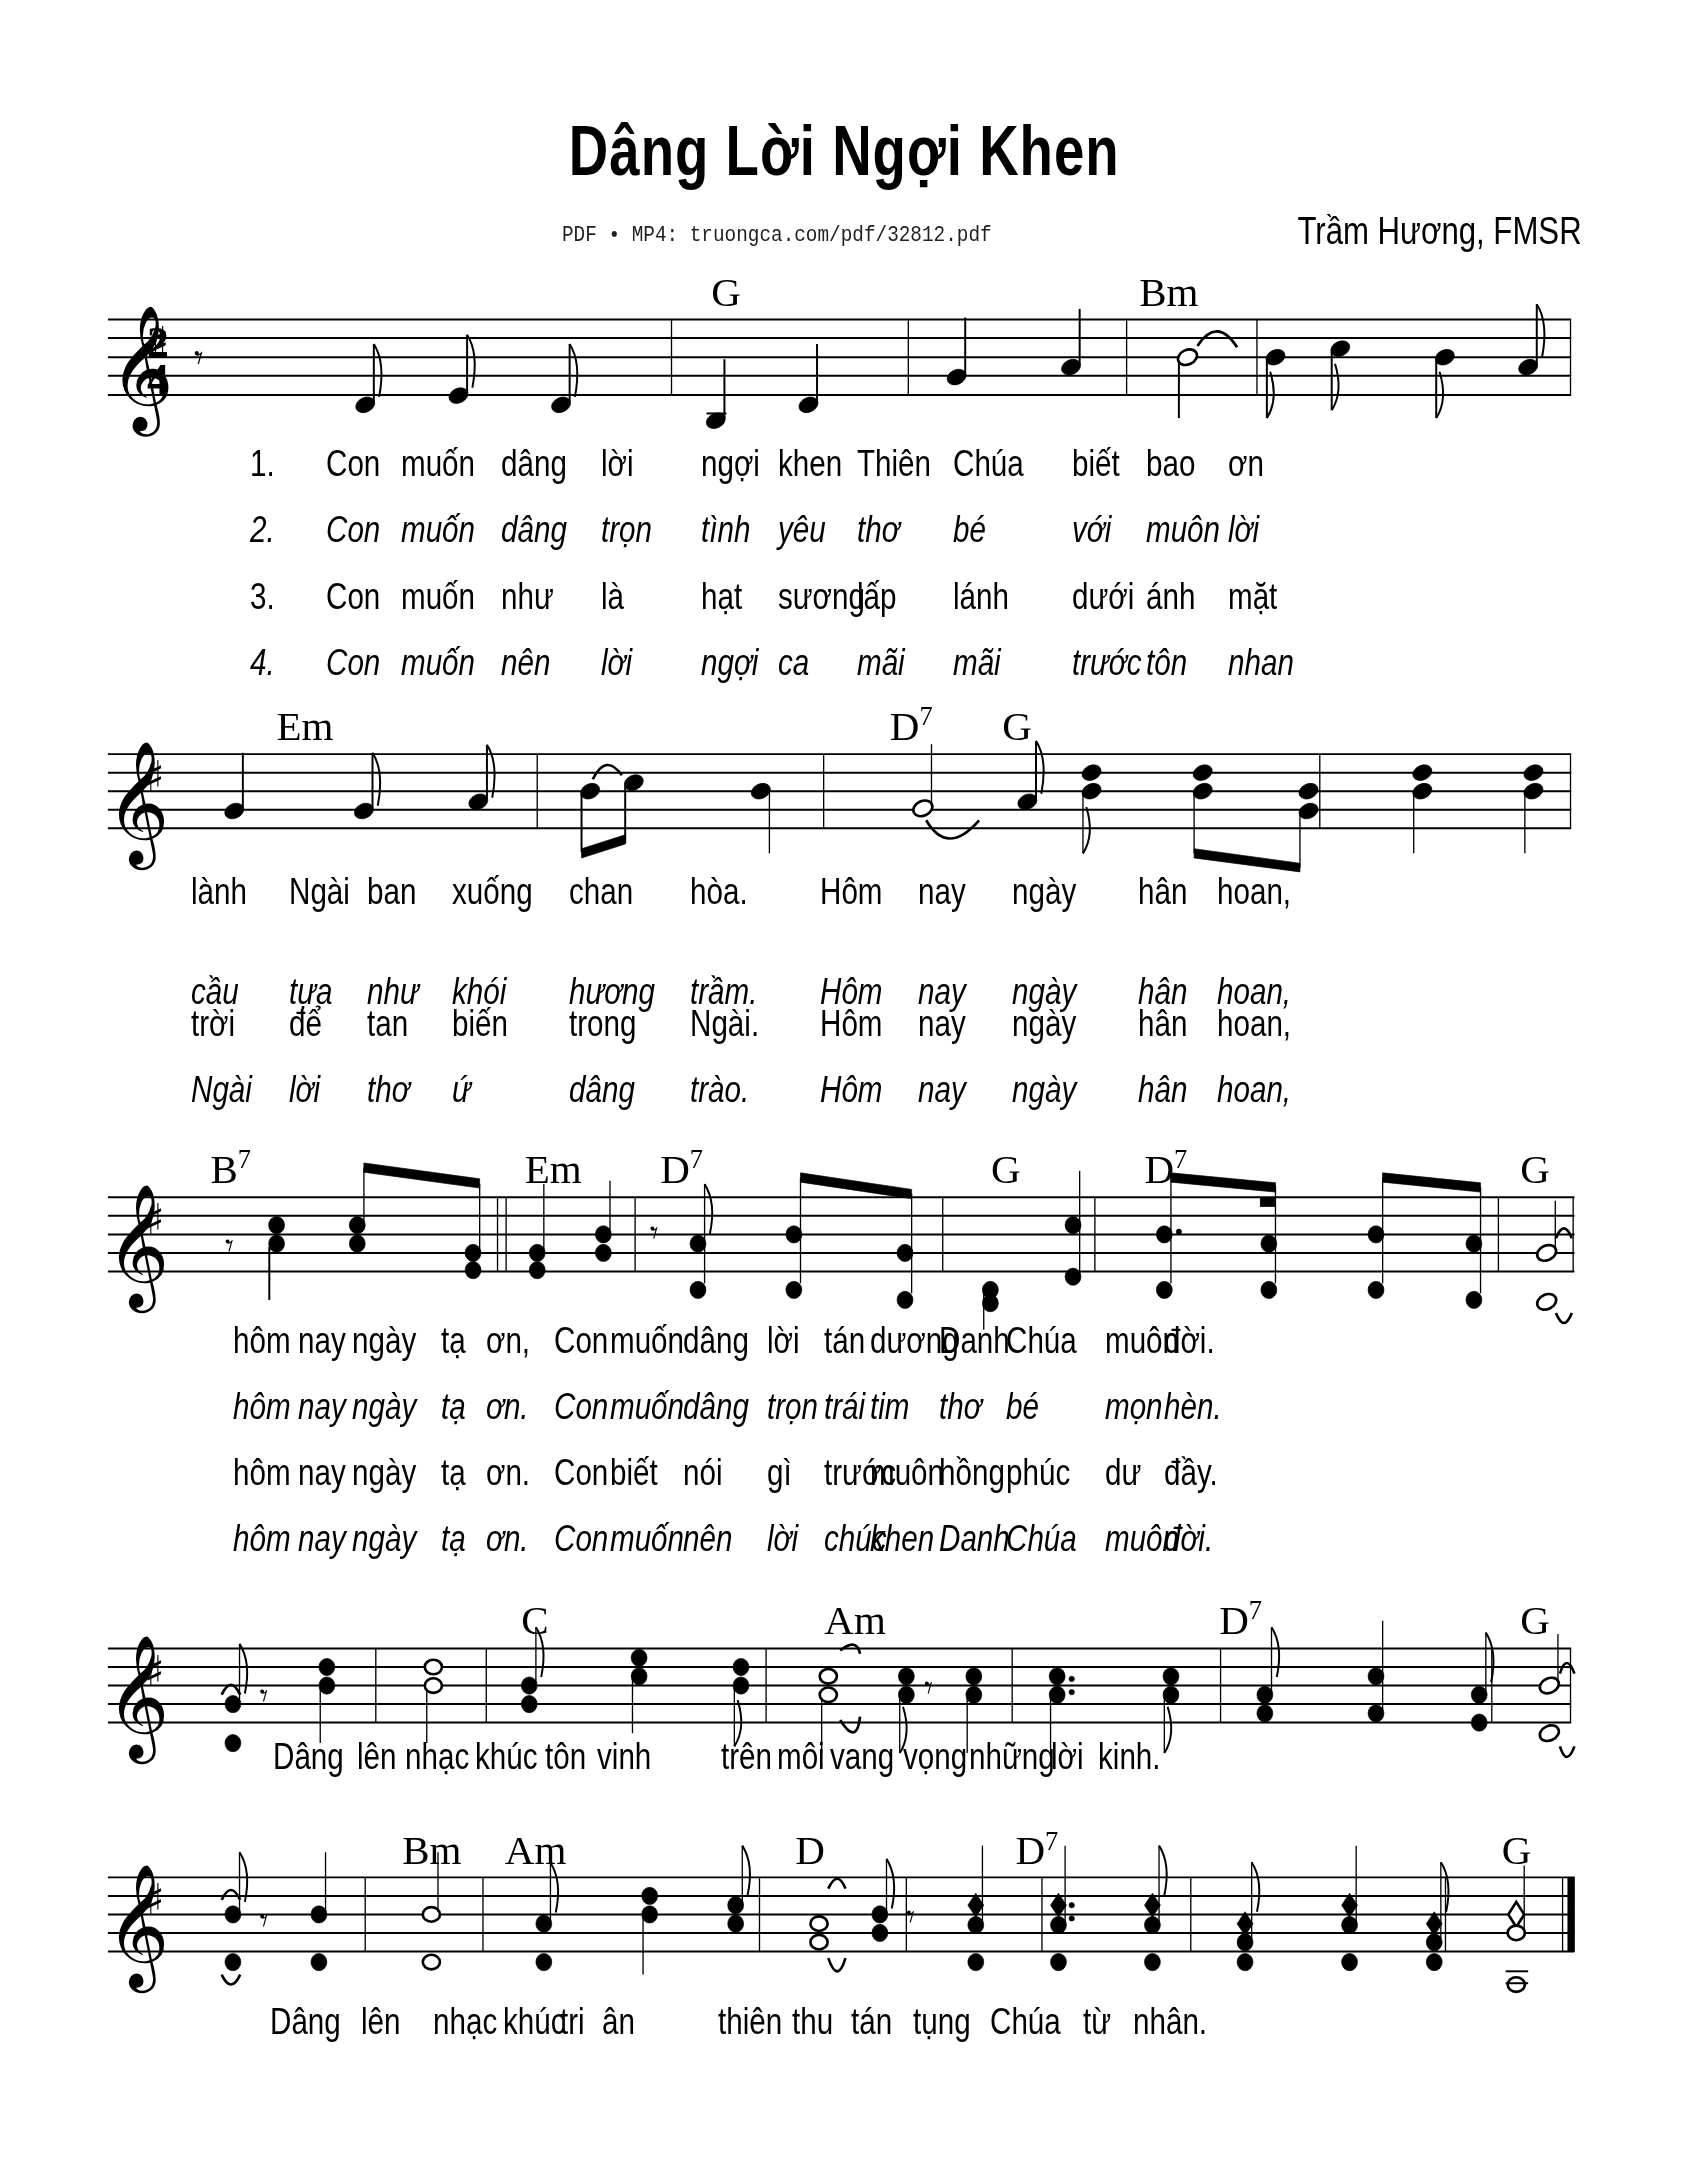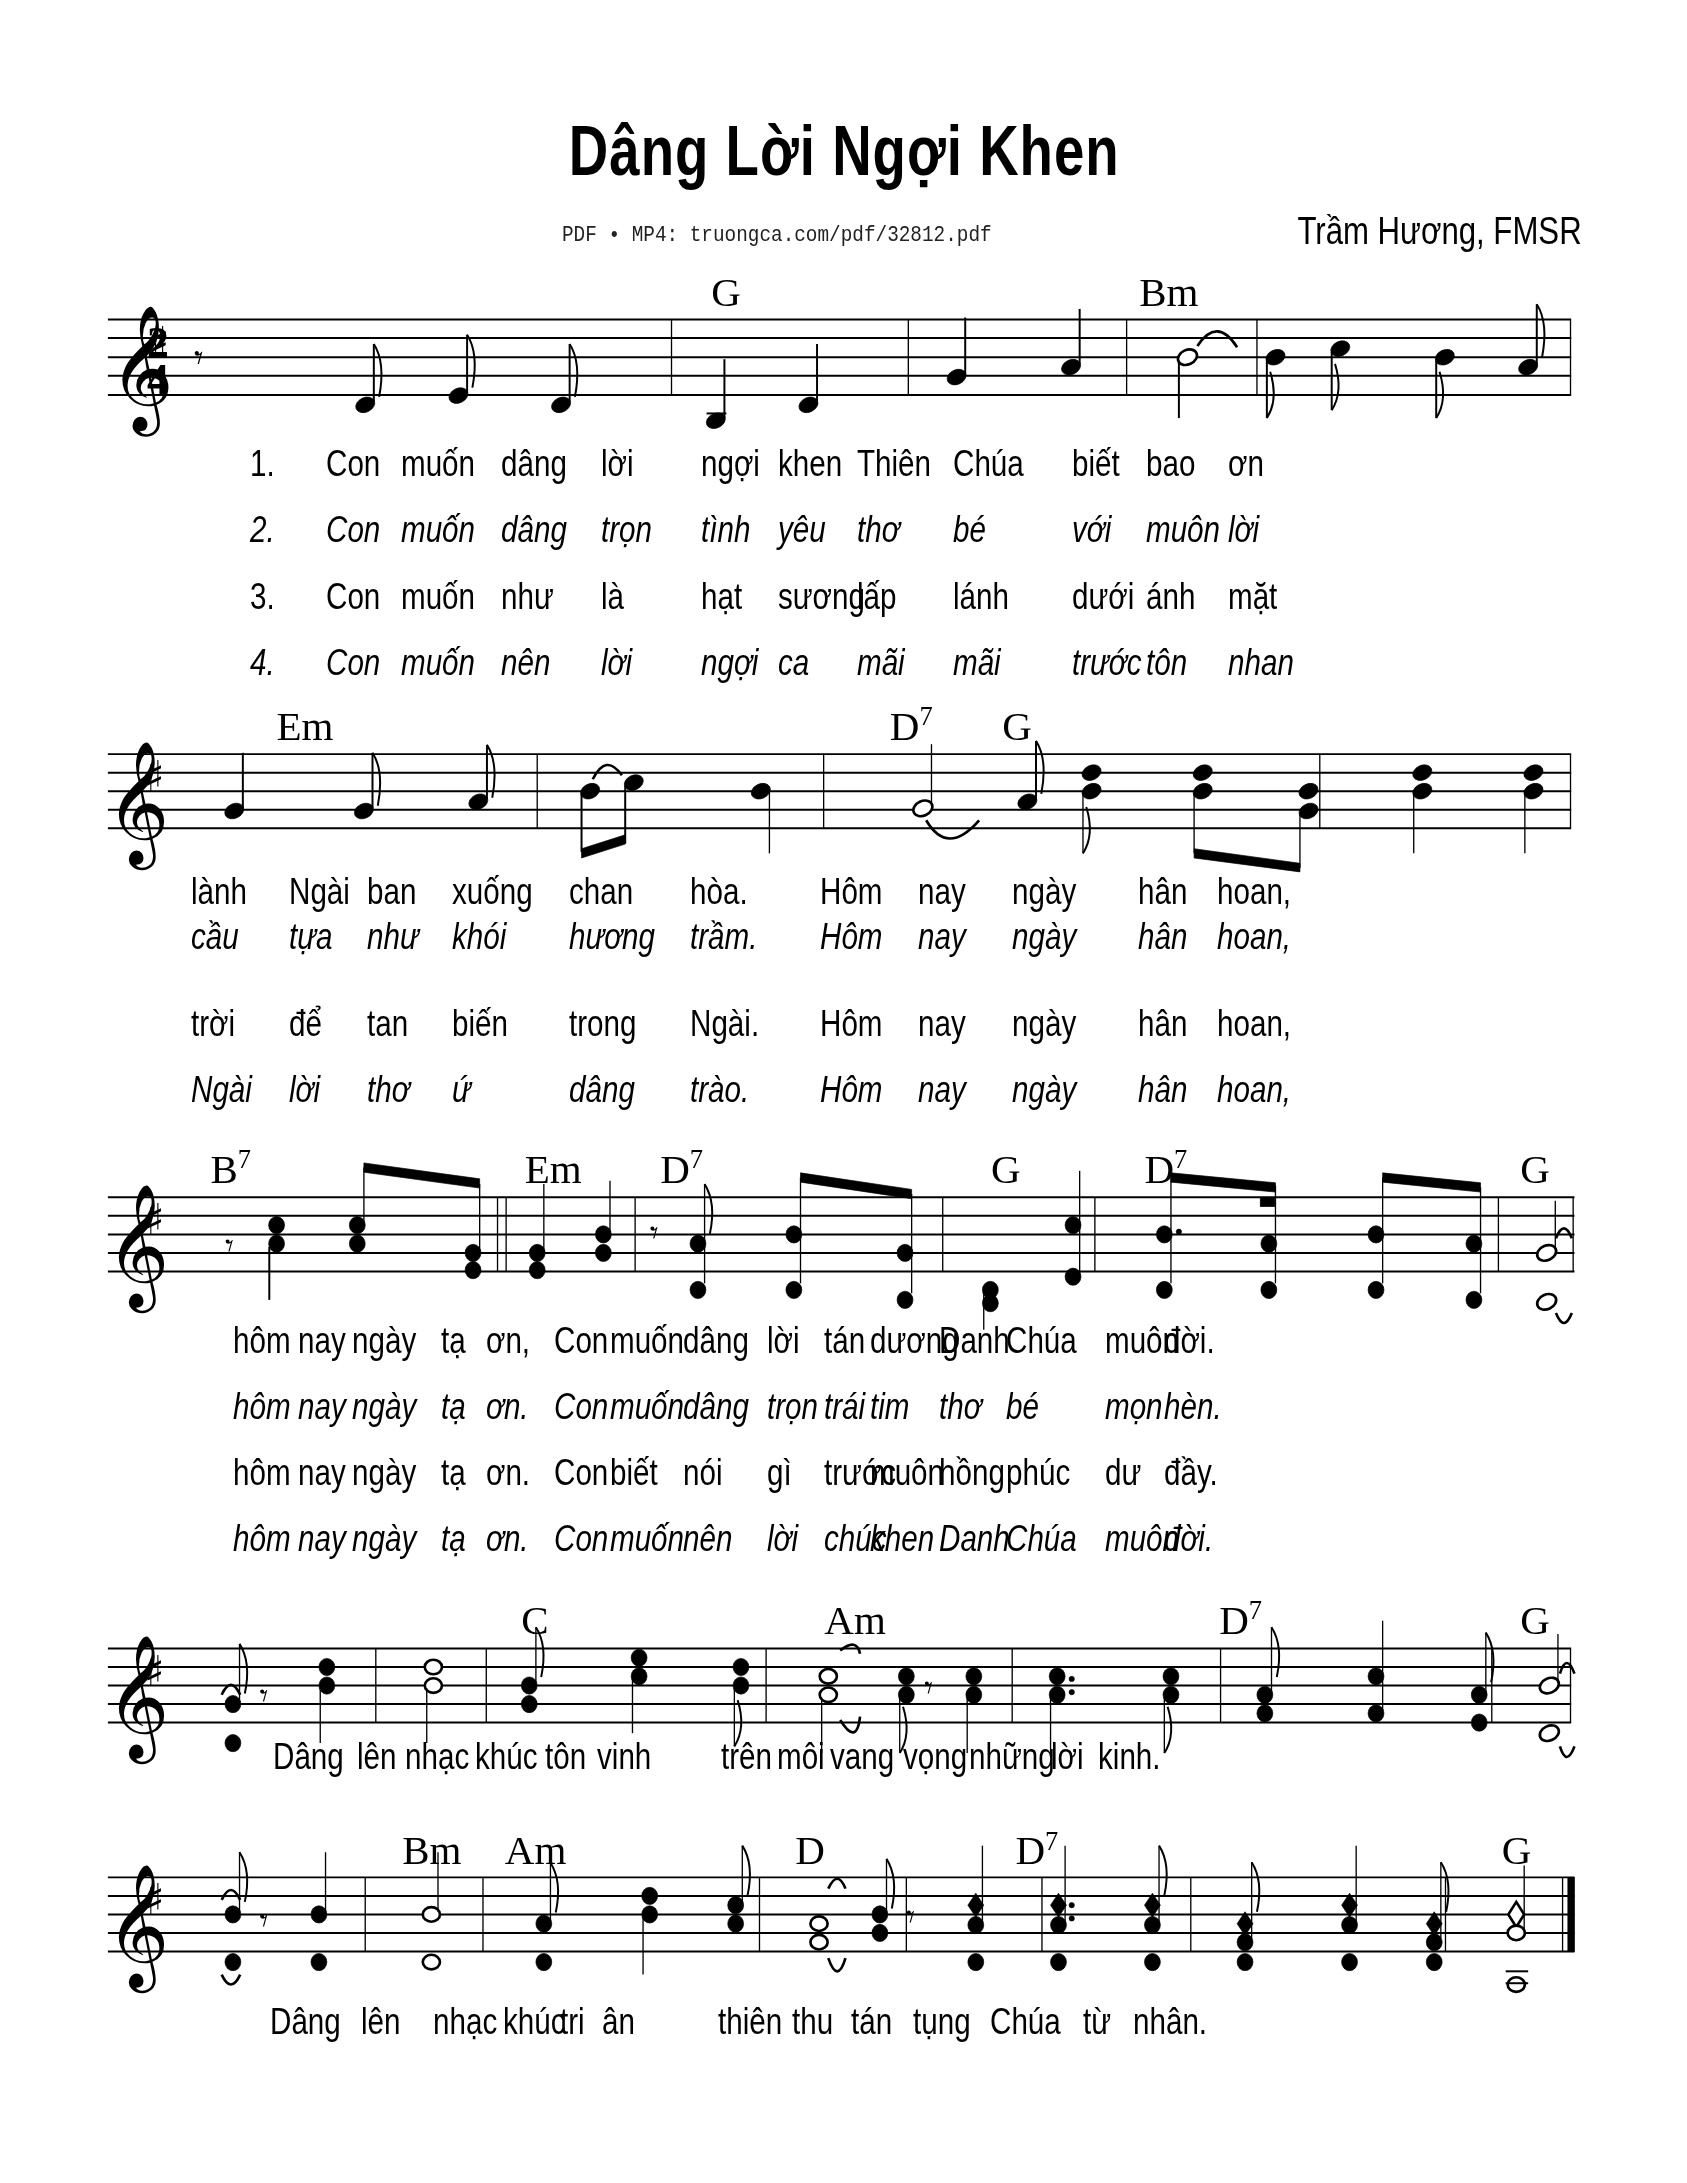--- a/index.html
+++ b/index.html
@@ -510,21 +510,21 @@
       <span style="left: 367px;">ban</span>
       <span style="left: 452px;">xuống</span>
       <span style="left: 569px;">chan</span>
       <span style="left: 690px;">hòa.</span>
       <span style="left: 820px;">Hôm</span>
       <span style="left: 918px;">nay</span>
       <span style="left: 1012px;">ngày</span>
       <span style="left: 1138px;">hân</span>
       <span style="left: 1217px;">hoan,</span>
     </div>
-  <div class="lyric-row italic" id="b2r1" style="top:916px">
+  <div class="lyric-row italic" id="b2r1" style="top:971px">
       <span style="left: 191px;">cầu</span>
       <span style="left: 289px;">tựa</span>
       <span style="left: 367px;">như</span>
       <span style="left: 452px;">khói</span>
       <span style="left: 569px;">hương</span>
       <span style="left: 690px;">trầm.</span>
       <span style="left: 820px;">Hôm</span>
       <span style="left: 918px;">nay</span>
       <span style="left: 1012px;">ngày</span>
       <span style="left: 1138px;">hân</span>

